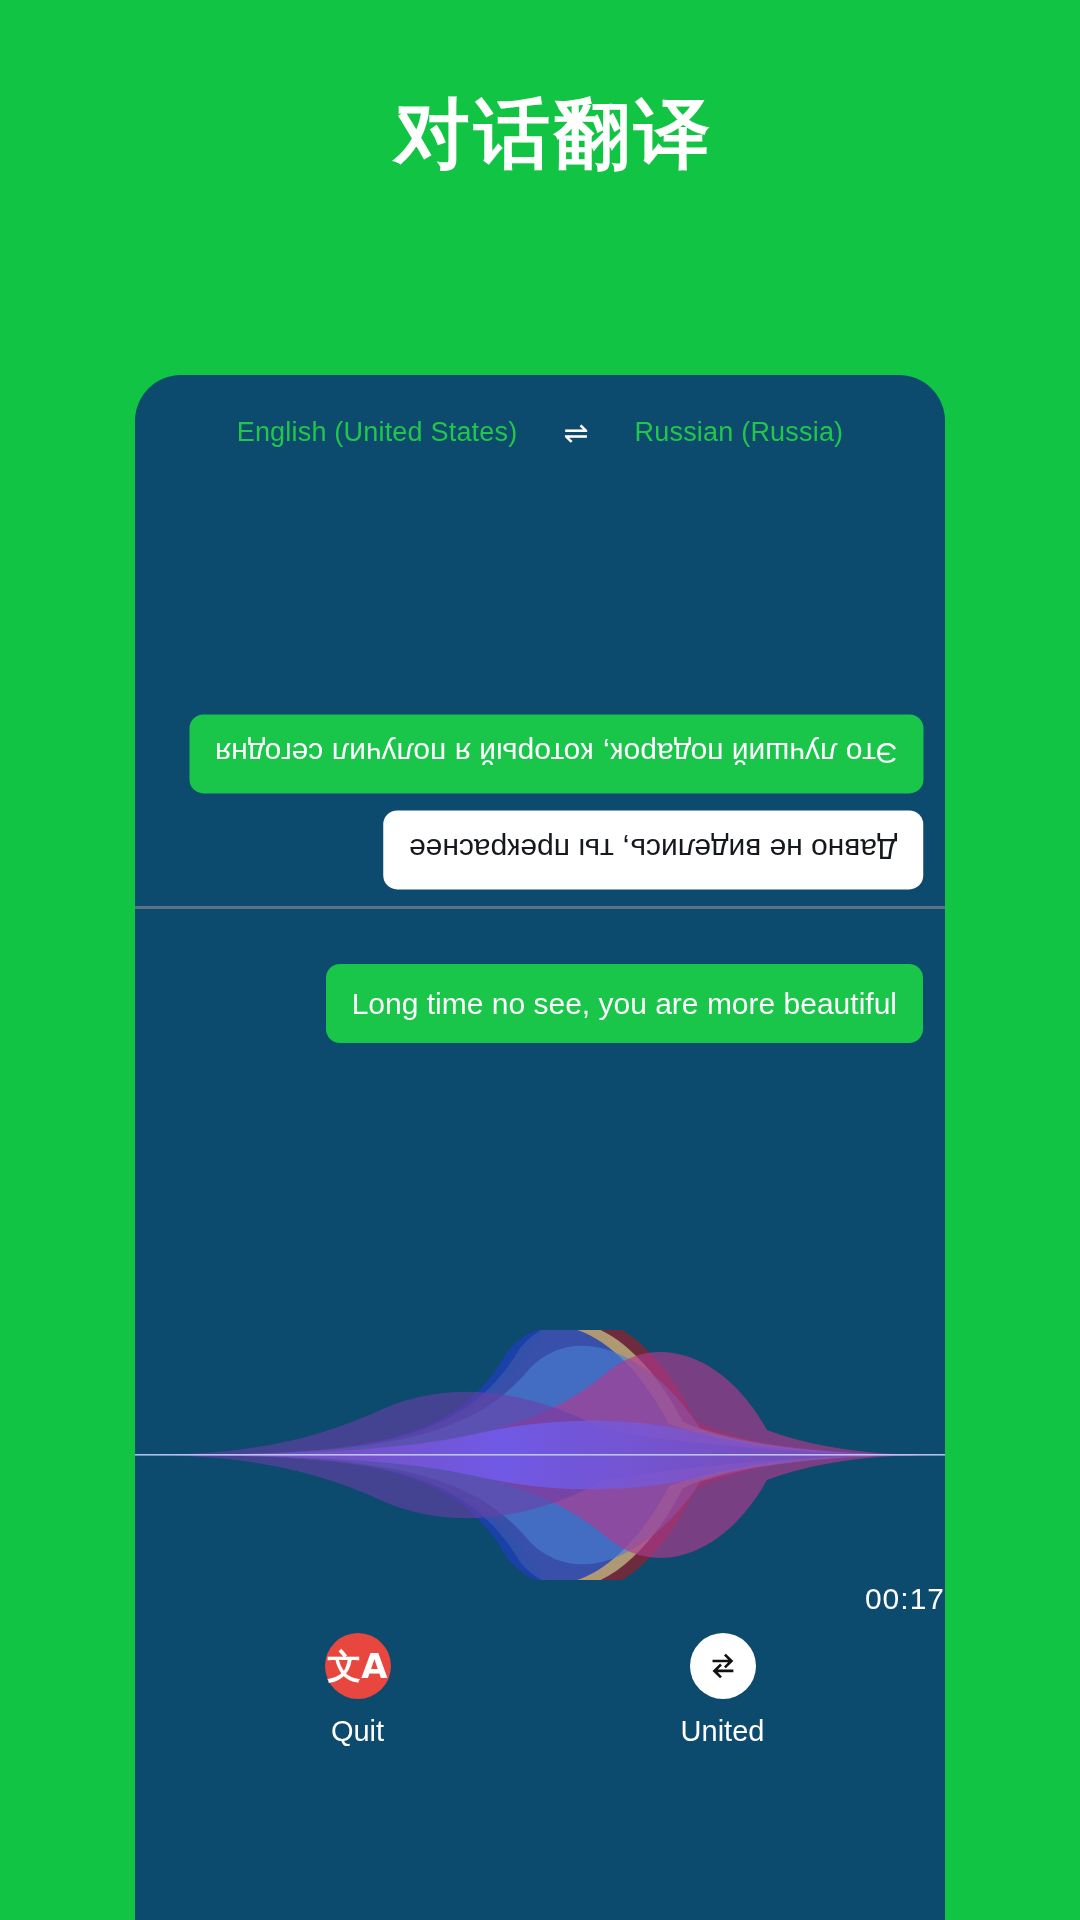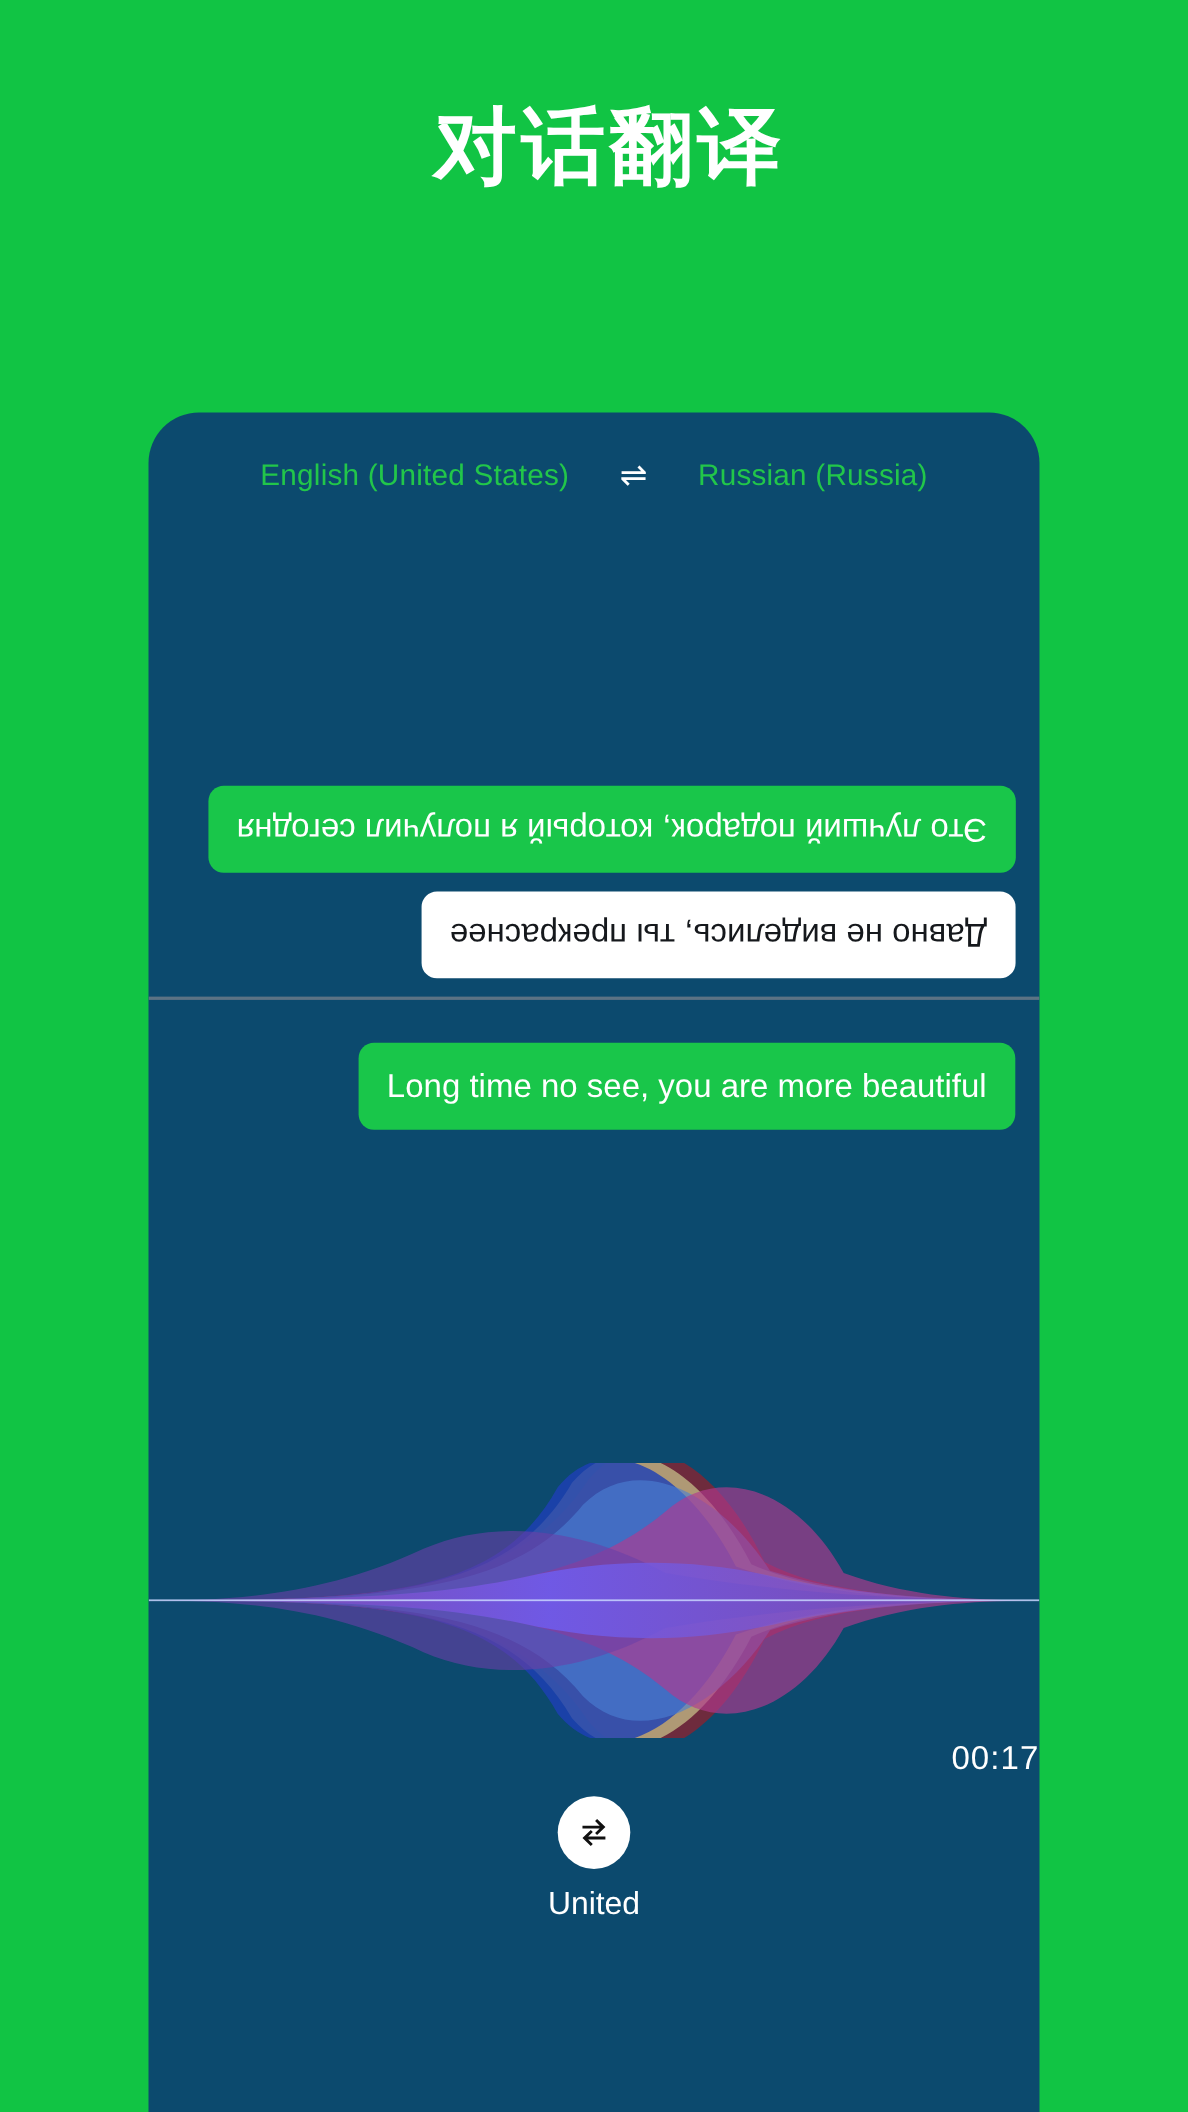--- a/index.html
+++ b/index.html
@@ -82,21 +82,21 @@
     padding: 0 22px 16px 22px;
     gap: 16px;
   }
   .half-bottom {
     top: 535px;
     height: 420px;
     display: flex;
     flex-direction: column;
     justify-content: flex-start;
     align-items: flex-end;
-    padding: 38px 22px 0 22px;
+    padding: 54px 22px 0 22px;
     gap: 18px;
   }
 
   
   .divider {
     position: absolute;
     left: 0;
     top: 531px;
     width: 810px;
     height: 3px;
@@ -255,20 +255,26 @@
 
       <rect x="0" y="124" width="810" height="1.6" fill="#c9d6ff" opacity="0.85"></rect>
     </svg>
   </div>
 
   <div class="timer">00:17</div>
 
   <div class="controls">
 
 
+    <div class="control">
+      <div class="circle-btn red">
+        <span class="glyph-cjk">文A</span>
+      </div>
+      <div class="control-label">Quit</div>
+    </div>
 
     <div class="control">
       <div class="circle-btn white">
         <svg width="34" height="34" viewBox="0 0 24 24">
           <path d="M4 8.5h12l-3.2-3.2 1.4-1.4L20 9.5l-5.8 5.6-1.4-1.4L16 10.5H4z" fill="#111111" transform="translate(0,-1.2) scale(0.92) translate(1,1)"></path>
           <path d="M20 15.5H8l3.2 3.2-1.4 1.4L4 14.5l5.8-5.6 1.4 1.4L8 13.5h12z" fill="#111111" transform="translate(0,1.2) scale(0.92) translate(1,1)"></path>
         </svg>
       </div>
       <div class="control-label">United</div>
     </div>

